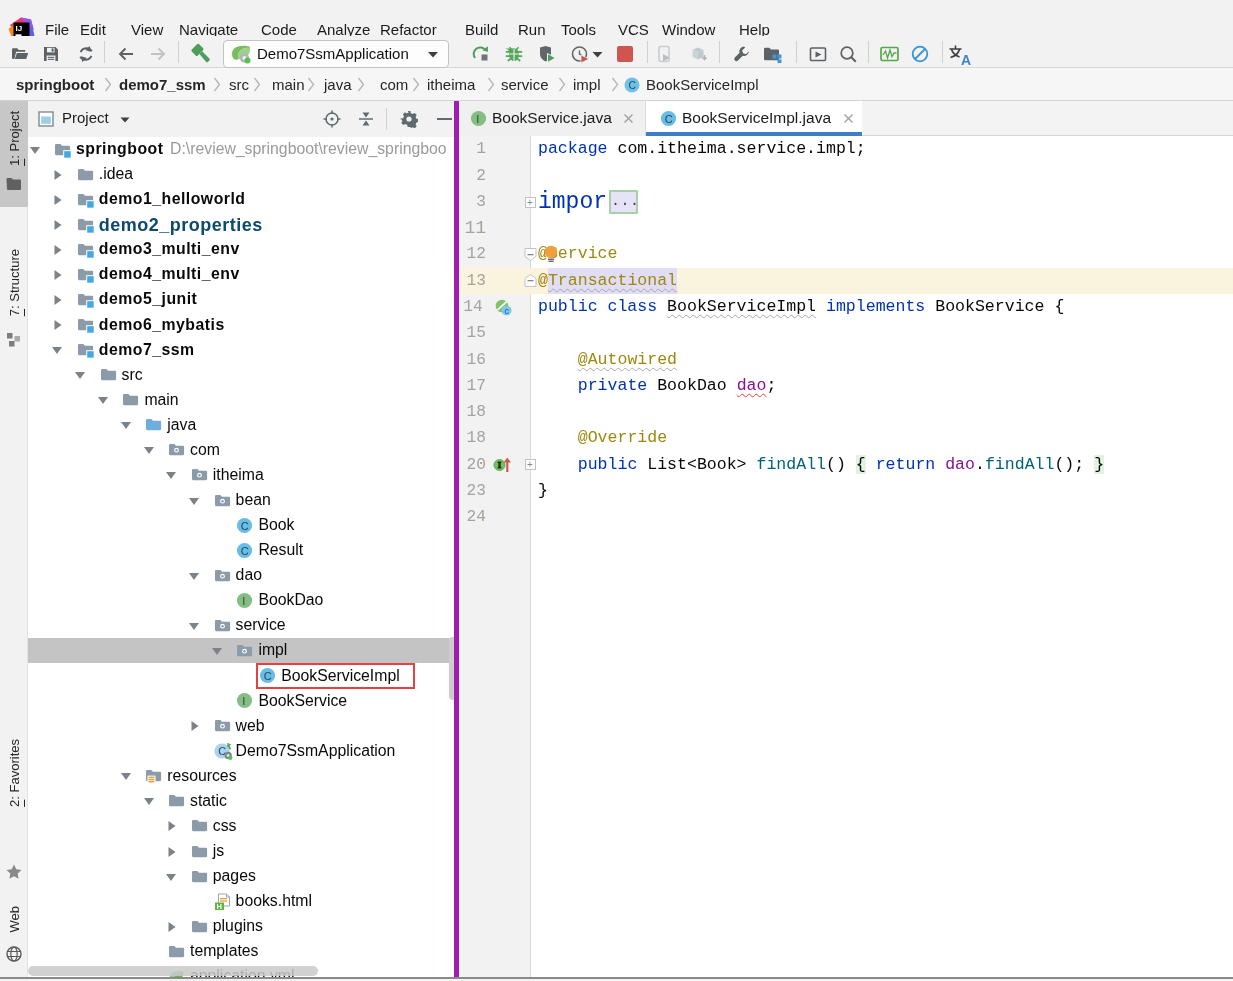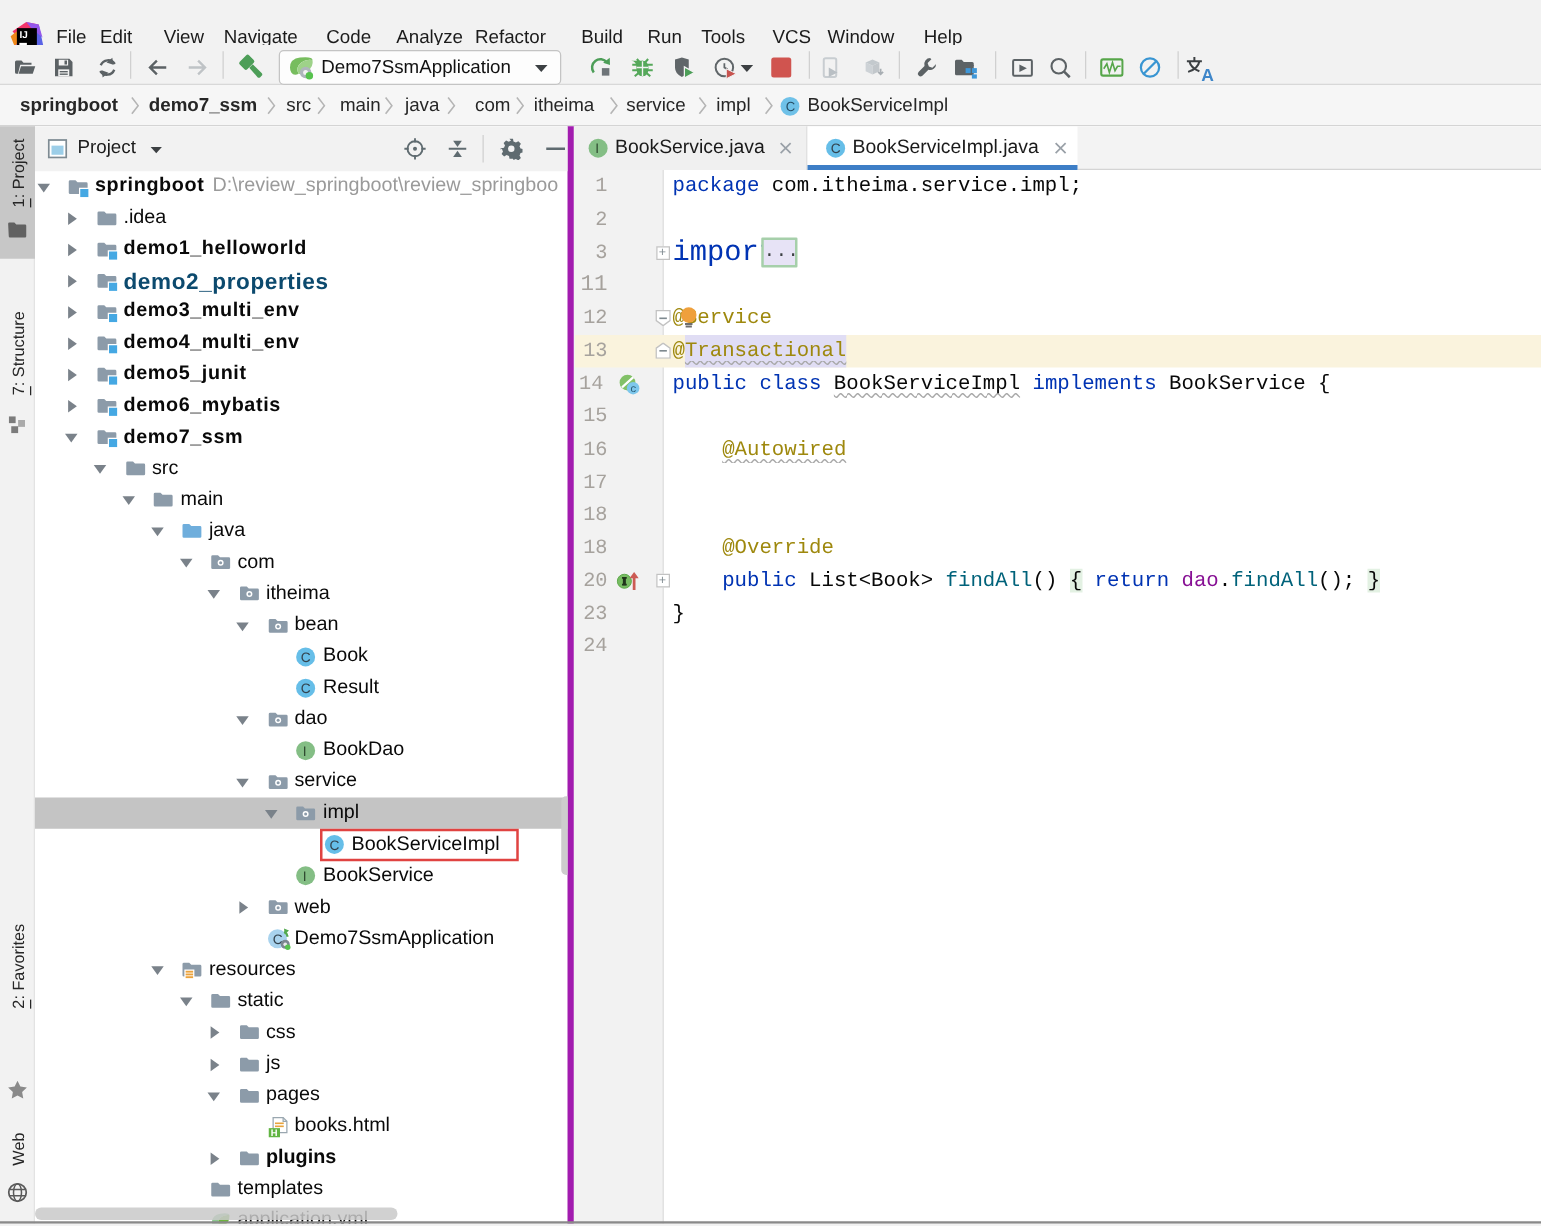--- a/index.html
+++ b/index.html
@@ -654,21 +654,21 @@
 <div class="a" style="left:137.3px;top:819.7px">
       <svg width="12" height="12" viewBox="0 0 12 12">
         <polygon points="3.5,1 10.5,6 3.5,11" fill="#7A828A"></polygon>
       </svg>
     </div>
 <div class="a" style="left:162.8px;top:816.7px">
       <svg width="17" height="17" viewBox="0 0 17 17">
         <path d="M1 4.2 q0-1.1 1.1-1.1 h4.3 l1.6 1.7 h7 q1.1 0 1.1 1.1 v7.2 q0 1.1-1.1 1.1 H2.1 Q1 14.2 1 13.1 Z" fill="#8C9BA9"></path>
       </svg>
     </div>
-<span class="a" style="left:184.8px;top:816.2px;font-size:15.8px;font-weight:bold;color:#090909;white-space:nowrap">plugins</span>
+<span class="a" style="left:184.8px;top:816.2px;font-size:15.8px;font-weight:normal;color:#090909;white-space:nowrap">plugins</span>
 
 <div class="a" style="left:140.0px;top:841.7px">
       <svg width="17" height="17" viewBox="0 0 17 17">
         <path d="M1 4.2 q0-1.1 1.1-1.1 h4.3 l1.6 1.7 h7 q1.1 0 1.1 1.1 v7.2 q0 1.1-1.1 1.1 H2.1 Q1 14.2 1 13.1 Z" fill="#8C9BA9"></path>
       </svg>
     </div>
 <span class="a" style="left:162.0px;top:841.2px;font-size:15.8px;font-weight:normal;color:#090909;white-space:nowrap">templates</span>
 
 <div class="a" style="left:140.0px;top:866.8px">
       <svg width="17" height="17" viewBox="0 0 17 17">
@@ -718,20 +718,21 @@
 <div class="a mono" style="left:0;top:140.4px;width:26px;height:26.3px;font-size:16.2px;color:#A6A29D;text-align:right;line-height:26.3px">12</div>
 <div class="a mono" style="left:78px;top:140.4px;height:26.3px;font-size:16.56px;line-height:26.3px;white-space:pre"><span style="color:#9E880D;">@Service</span></div>
 <div class="a mono" style="left:0;top:166.7px;width:26px;height:26.3px;font-size:16.2px;color:#A6A29D;text-align:right;line-height:26.3px">13</div>
 <div class="a mono" style="left:78px;top:166.7px;height:26.3px;font-size:16.56px;line-height:26.3px;white-space:pre"><span style="color:#9E880D;">@</span><span style="color:#9E880D;text-decoration:underline wavy #A8A8A8 1px;text-underline-offset:3px;">Transactional</span></div>
 <div class="a mono" style="left:0;top:193.0px;width:26px;height:26.3px;font-size:16.2px;color:#A6A29D;text-align:center;line-height:26.3px">14</div>
 <div class="a mono" style="left:78px;top:193.0px;height:26.3px;font-size:16.56px;line-height:26.3px;white-space:pre"><span style="color:#0033B3;">public class </span><span style="color:#080808;text-decoration:underline wavy #A8A8A8 1px;text-underline-offset:3px;">BookServiceImpl</span><span style="color:#080808;"> </span><span style="color:#0033B3;">implements </span><span style="color:#080808;">BookService {</span></div>
 <div class="a mono" style="left:0;top:219.3px;width:26px;height:26.3px;font-size:16.2px;color:#A6A29D;text-align:right;line-height:26.3px">15</div>
 <div class="a mono" style="left:0;top:245.5px;width:26px;height:26.3px;font-size:16.2px;color:#A6A29D;text-align:right;line-height:26.3px">16</div>
 <div class="a mono" style="left:78px;top:245.5px;height:26.3px;font-size:16.56px;line-height:26.3px;white-space:pre"><span style="color:#080808;">    </span><span style="color:#9E880D;text-decoration:underline wavy #A8A8A8 1px;text-underline-offset:3px;">@Autowired</span></div>
 <div class="a mono" style="left:0;top:271.8px;width:26px;height:26.3px;font-size:16.2px;color:#A6A29D;text-align:right;line-height:26.3px">17</div>
+<div class="a mono" style="left:78px;top:271.8px;height:26.3px;font-size:16.56px;line-height:26.3px;white-space:pre"><span style="color:#080808;">    </span><span style="color:#0033B3;">private </span><span style="color:#080808;">BookDao </span><span style="color:#871094;text-decoration:underline wavy #E04341 1px;text-underline-offset:3px;">dao</span><span style="color:#080808;">;</span></div>
 <div class="a mono" style="left:0;top:298.1px;width:26px;height:26.3px;font-size:16.2px;color:#A6A29D;text-align:right;line-height:26.3px">18</div>
 <div class="a mono" style="left:0;top:324.4px;width:26px;height:26.3px;font-size:16.2px;color:#A6A29D;text-align:right;line-height:26.3px">18</div>
 <div class="a mono" style="left:78px;top:324.4px;height:26.3px;font-size:16.56px;line-height:26.3px;white-space:pre"><span style="color:#080808;">    </span><span style="color:#9E880D;">@Override</span></div>
 <div class="a mono" style="left:0;top:350.7px;width:26px;height:26.3px;font-size:16.2px;color:#A6A29D;text-align:right;line-height:26.3px">20</div>
 <div class="a mono" style="left:78px;top:350.7px;height:26.3px;font-size:16.56px;line-height:26.3px;white-space:pre"><span style="color:#080808;">    </span><span style="color:#0033B3;">public </span><span style="color:#080808;">List&lt;Book&gt; </span><span style="color:#00627A;">findAll</span><span style="color:#080808;">() </span><span style="background:#E3F1E3;color:#080808">{</span><span style="color:#080808;"> </span><span style="color:#0033B3;">return </span><span style="color:#871094;">dao</span><span style="color:#080808;">.</span><span style="color:#00627A;">findAll</span><span style="color:#080808;">(); </span><span style="background:#E3F1E3;color:#080808">}</span></div>
 <div class="a mono" style="left:0;top:376.9px;width:26px;height:26.3px;font-size:16.2px;color:#A6A29D;text-align:right;line-height:26.3px">23</div>
 <div class="a mono" style="left:78px;top:376.9px;height:26.3px;font-size:16.56px;line-height:26.3px;white-space:pre"><span style="color:#080808;">}</span></div>
 <div class="a mono" style="left:0;top:403.2px;width:26px;height:26.3px;font-size:16.2px;color:#A6A29D;text-align:right;line-height:26.3px">24</div>
 <div class="a mono" style="left:149px;top:88.7px;width:29px;height:24.5px;background:#E7E3F6;border:2px solid #A6CFAA;border-radius:1px;text-align:center;font-size:15px;line-height:19px;letter-spacing:0.5px;color:#3C4043">...</div>
 <div class="a" style="left:64.5px;top:95.5px;width:11px;height:11px;background:#fff;border:1px solid #C2C2C2;font-size:10px;line-height:9px;text-align:center;color:#7F8A90">+</div>

